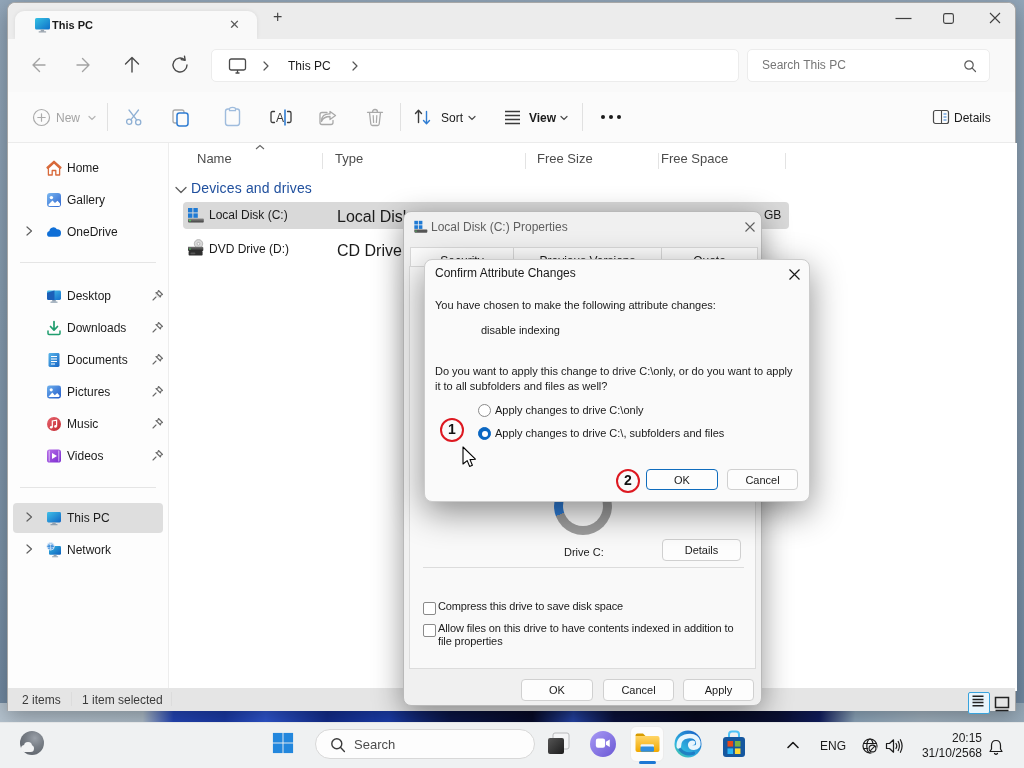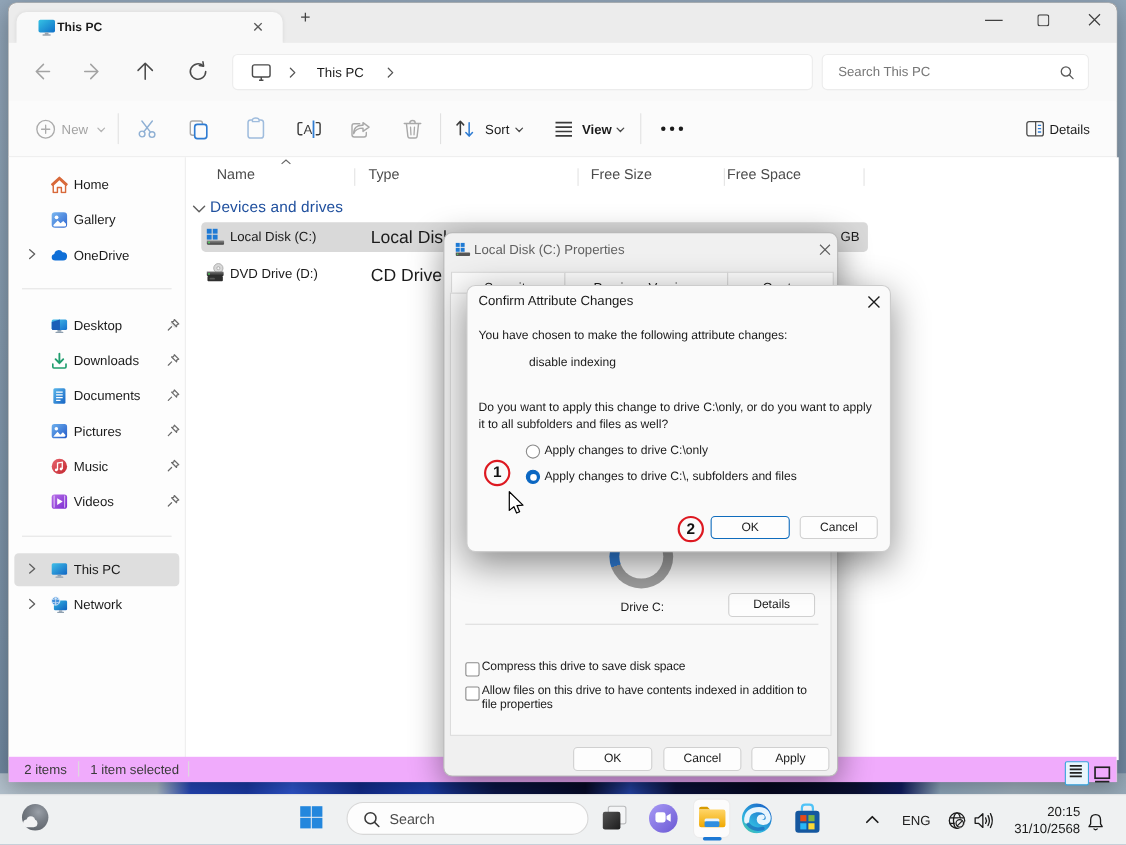--- a/index.html
+++ b/index.html
@@ -34,21 +34,21 @@
 .sitem .pin { position:absolute; left:138px; top:8px; width:13px; height:13px; }
 .shr { position:absolute; left:12px; width:136px; height:1px; background:#e5e5e5; }
 
 #content { position:absolute; left:161px; top:140px; width:848px; height:548px; background:#ffffff; }
 .colhdr { position:absolute; top:8px; font-size:13px; color:#4c4c4c; }
 .colsep { position:absolute; top:10px; width:1px; height:16px; background:#e3e3e3; }
 #grphdr { position:absolute; left:22px; top:37px; font-size:14px; letter-spacing:0.15px; color:#20509e; }
 .row { position:absolute; left:14px; width:606px; height:27px; }
 .row .nm { position:absolute; left:26px; top:6px; font-size:12px; color:#1b1b1b; }
 .row .tp { position:absolute; left:154px; top:6px; font-size:16px; color:#1b1b1b; }
-#statusbar { position:absolute; left:0; top:685px; width:100%; height:23px; background:#f0abfc; font-size:12px; color:#3a3a3a; }
+#statusbar { position:absolute; left:0; top:685px; width:100%; height:23px; background:#e5e5e5; font-size:12px; color:#3a3a3a; }
 .stsep { position:absolute; top:4px; width:1px; height:14px; background:#dcdcdc; }
 
 #props { position:absolute; left:403px; top:211px; width:359px; height:495px; background:#f0f0f0; border:1px solid #b9b9b9; border-radius:8px; box-shadow:0 8px 30px rgba(0,0,0,.42); }
 #props .ptitle { position:absolute; left:27px; top:8px; font-size:12px; color:#606060; }
 #props .page { position:absolute; left:5px; top:54px; width:347px; height:403px; background:#f9f9f9; border:1px solid #dcdcdc; }
 .ptab { position:absolute; top:35px; height:26px; background:#fcfcfc; border:1px solid #d9d9d9; font-size:12px; color:#1b1b1b; text-align:center; padding-top:6px; }
 .w32btn { position:absolute; height:22px; background:#fdfdfd; border:1px solid #d0d0d0; border-radius:4px; font-size:11px; color:#1b1b1b; text-align:center; padding-top:4px; }
 #confirm { position:absolute; left:424px; top:259px; width:386px; height:243px; background:#fafafa; border-radius:8px; box-shadow:0 10px 34px rgba(0,0,0,.45); border:1px solid #cccccc; font-size:11px; color:#1a1a1a; }
 .ann { position:absolute; width:24px; height:24px; border:2.5px solid #dd1820; border-radius:50%; background:transparent; text-align:center; font-size:14px; font-weight:bold; color:#111; line-height:19px; }
 

